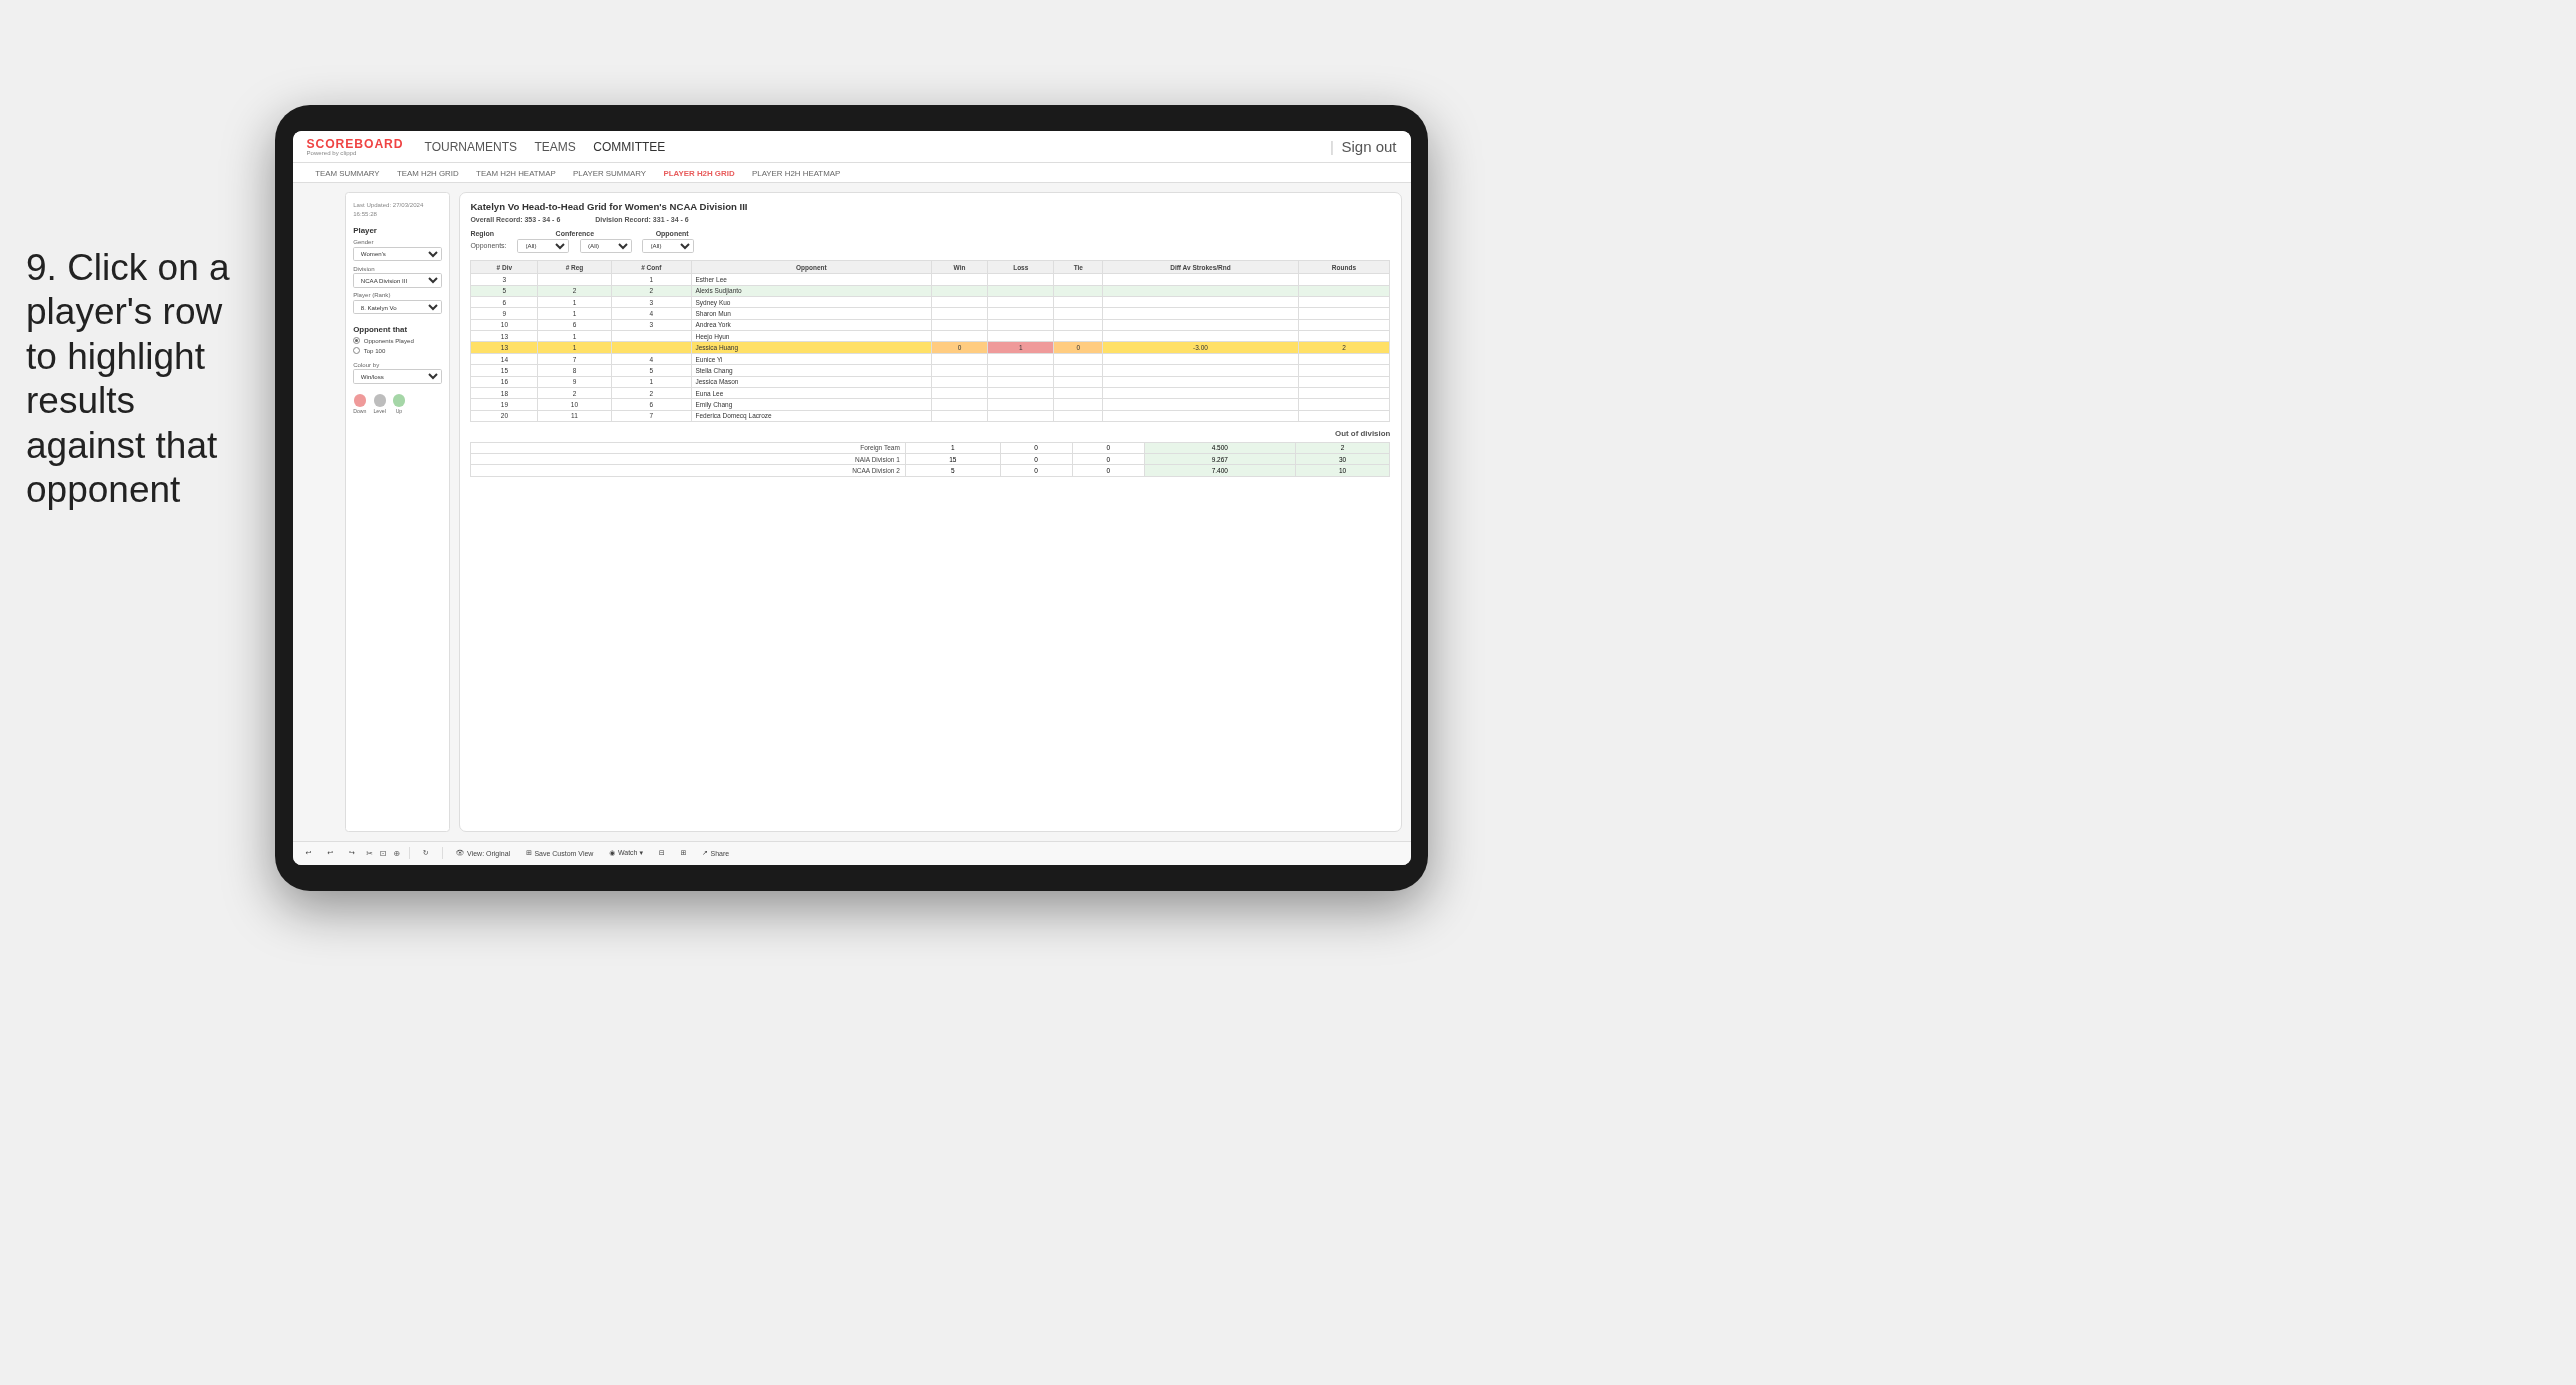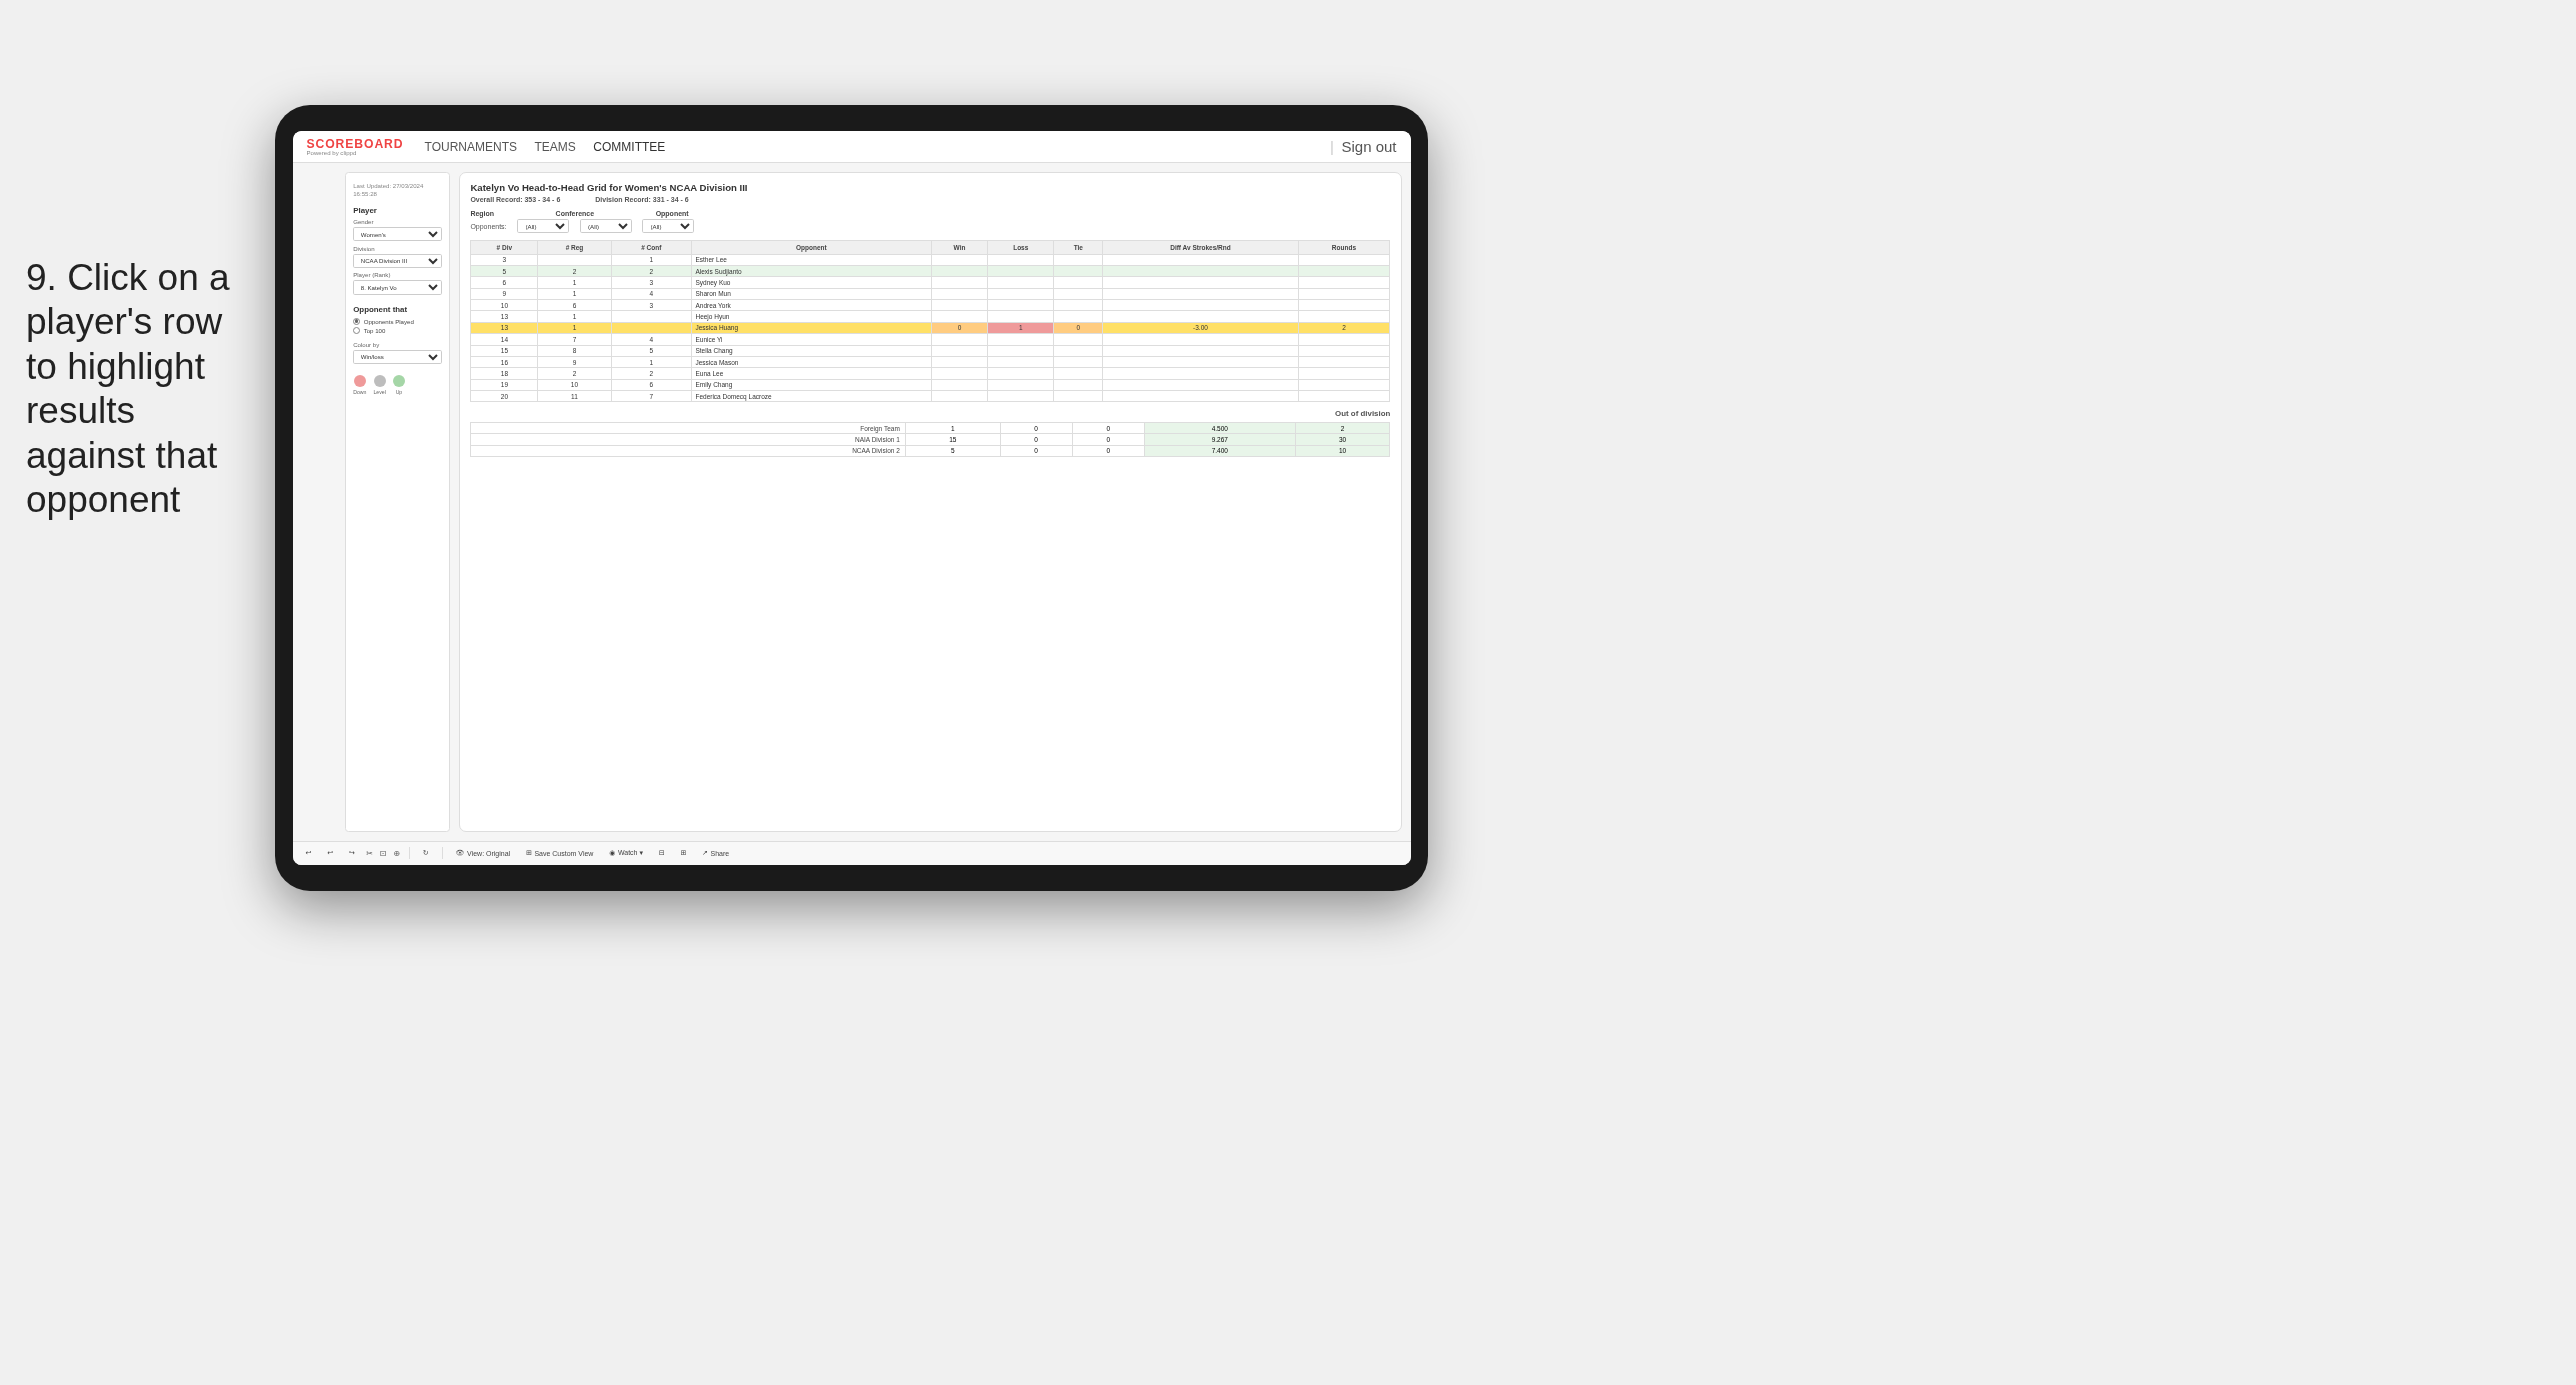--- a/index.html
+++ b/index.html
@@ -388,21 +388,21 @@
     }
 
     .toolbar-icon {
       font-size: 7.9px;
     }
 
     
     .annotation {
       position: absolute;
       left: 26px;
-      top: 256px;
+      top: 246px;
       width: 236px;
       font-size: 37px;
       font-weight: 400;
       color: #222;
       line-height: 1.2;
     }
 
     .highlighted-arrow {
       position: absolute;
       left: 512px;
@@ -445,20 +445,28 @@
           <span class="nav-item">TEAMS</span>
           <span class="nav-item active">COMMITTEE</span>
         </div>
       </div>
       <div class="nav-right">
         <span class="nav-divider">|</span>
         <span>Sign out</span>
       </div>
     </div>
 
+    <div class="sub-nav">
+      <span class="sub-nav-item">TEAM SUMMARY</span>
+      <span class="sub-nav-item">TEAM H2H GRID</span>
+      <span class="sub-nav-item">TEAM H2H HEATMAP</span>
+      <span class="sub-nav-item">PLAYER SUMMARY</span>
+      <span class="sub-nav-item active">PLAYER H2H GRID</span>
+      <span class="sub-nav-item">PLAYER H2H HEATMAP</span>
+    </div>
 
     <div class="main-content">
 
       <div class="sidebar">
         <div class="sidebar-timestamp">
           <div>Last Updated: 27/03/2024</div>
           <div>16:55:28</div>
         </div>
 
         <div class="sidebar-section-title">Player</div>

